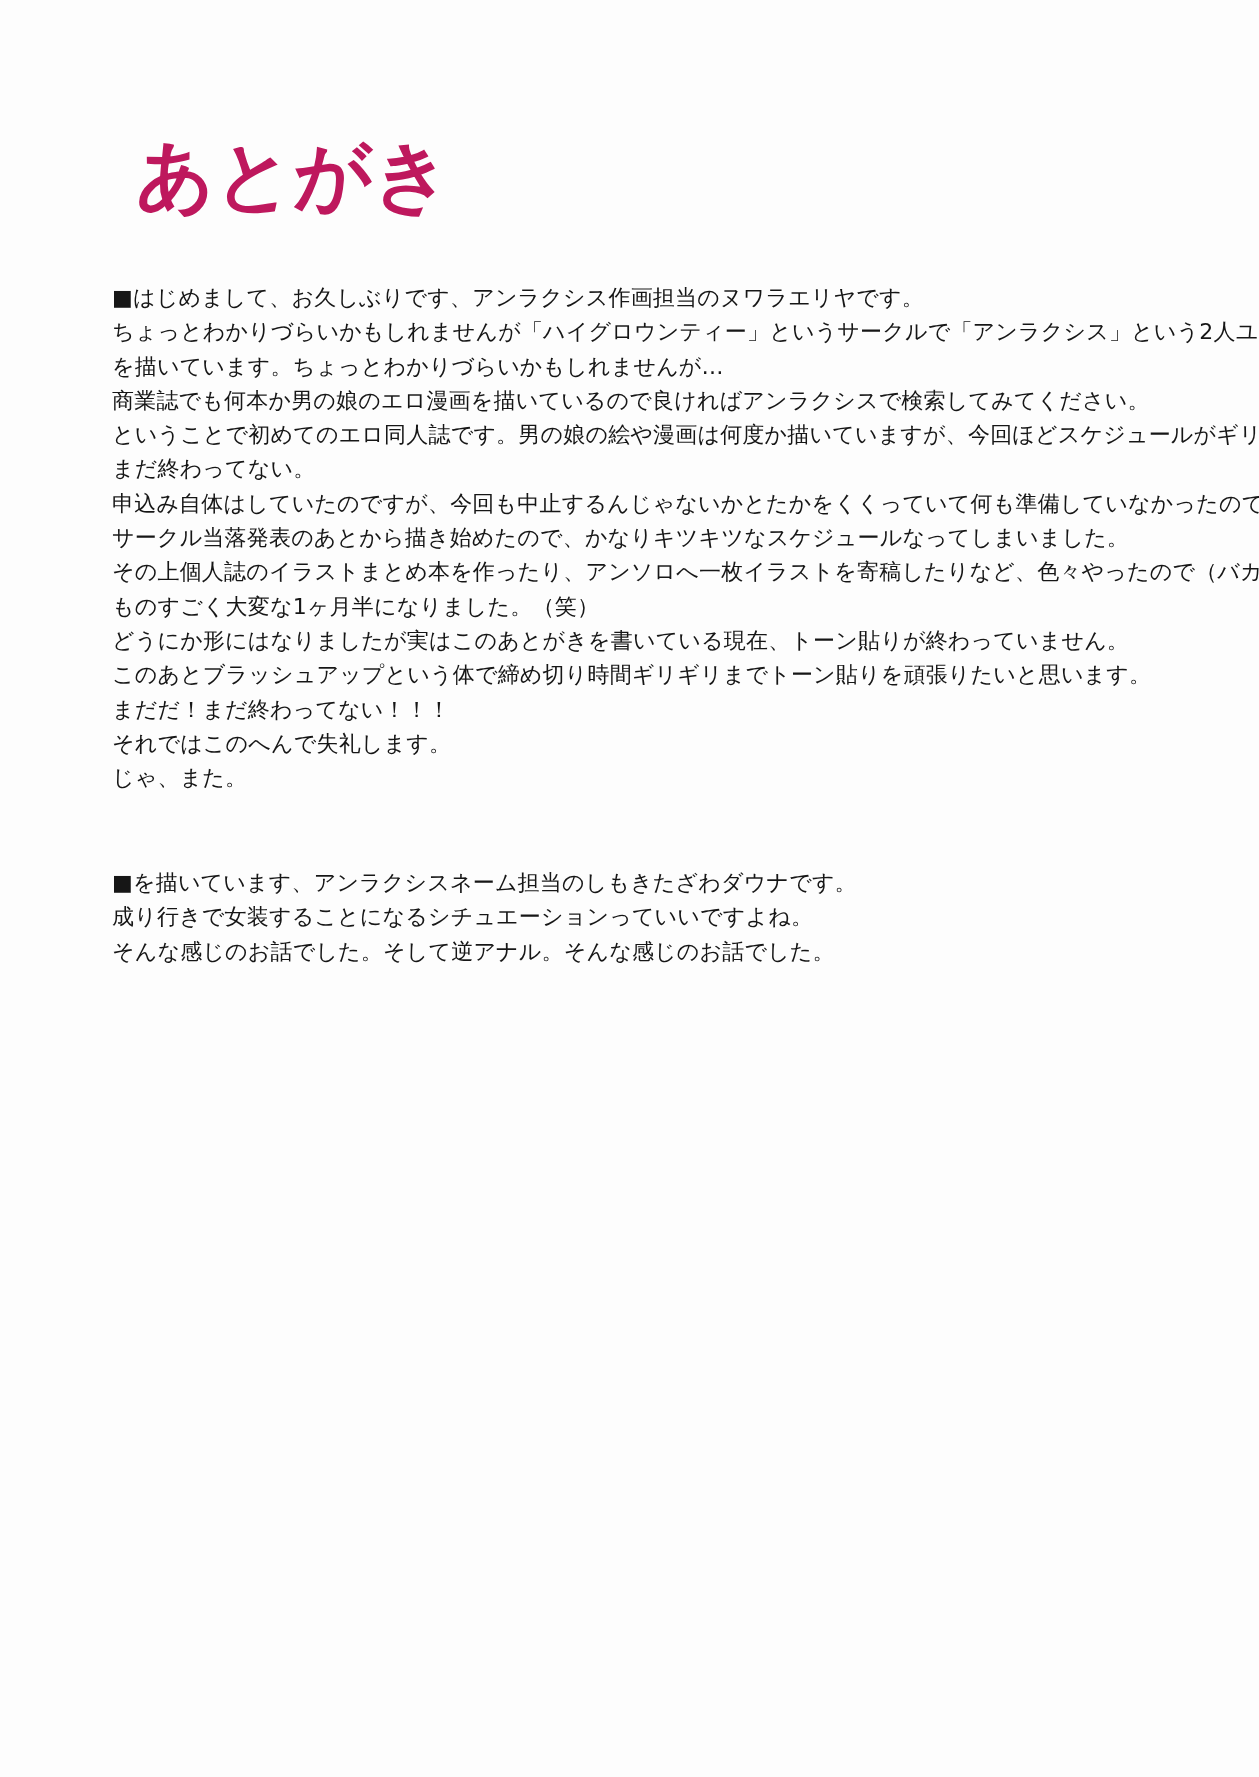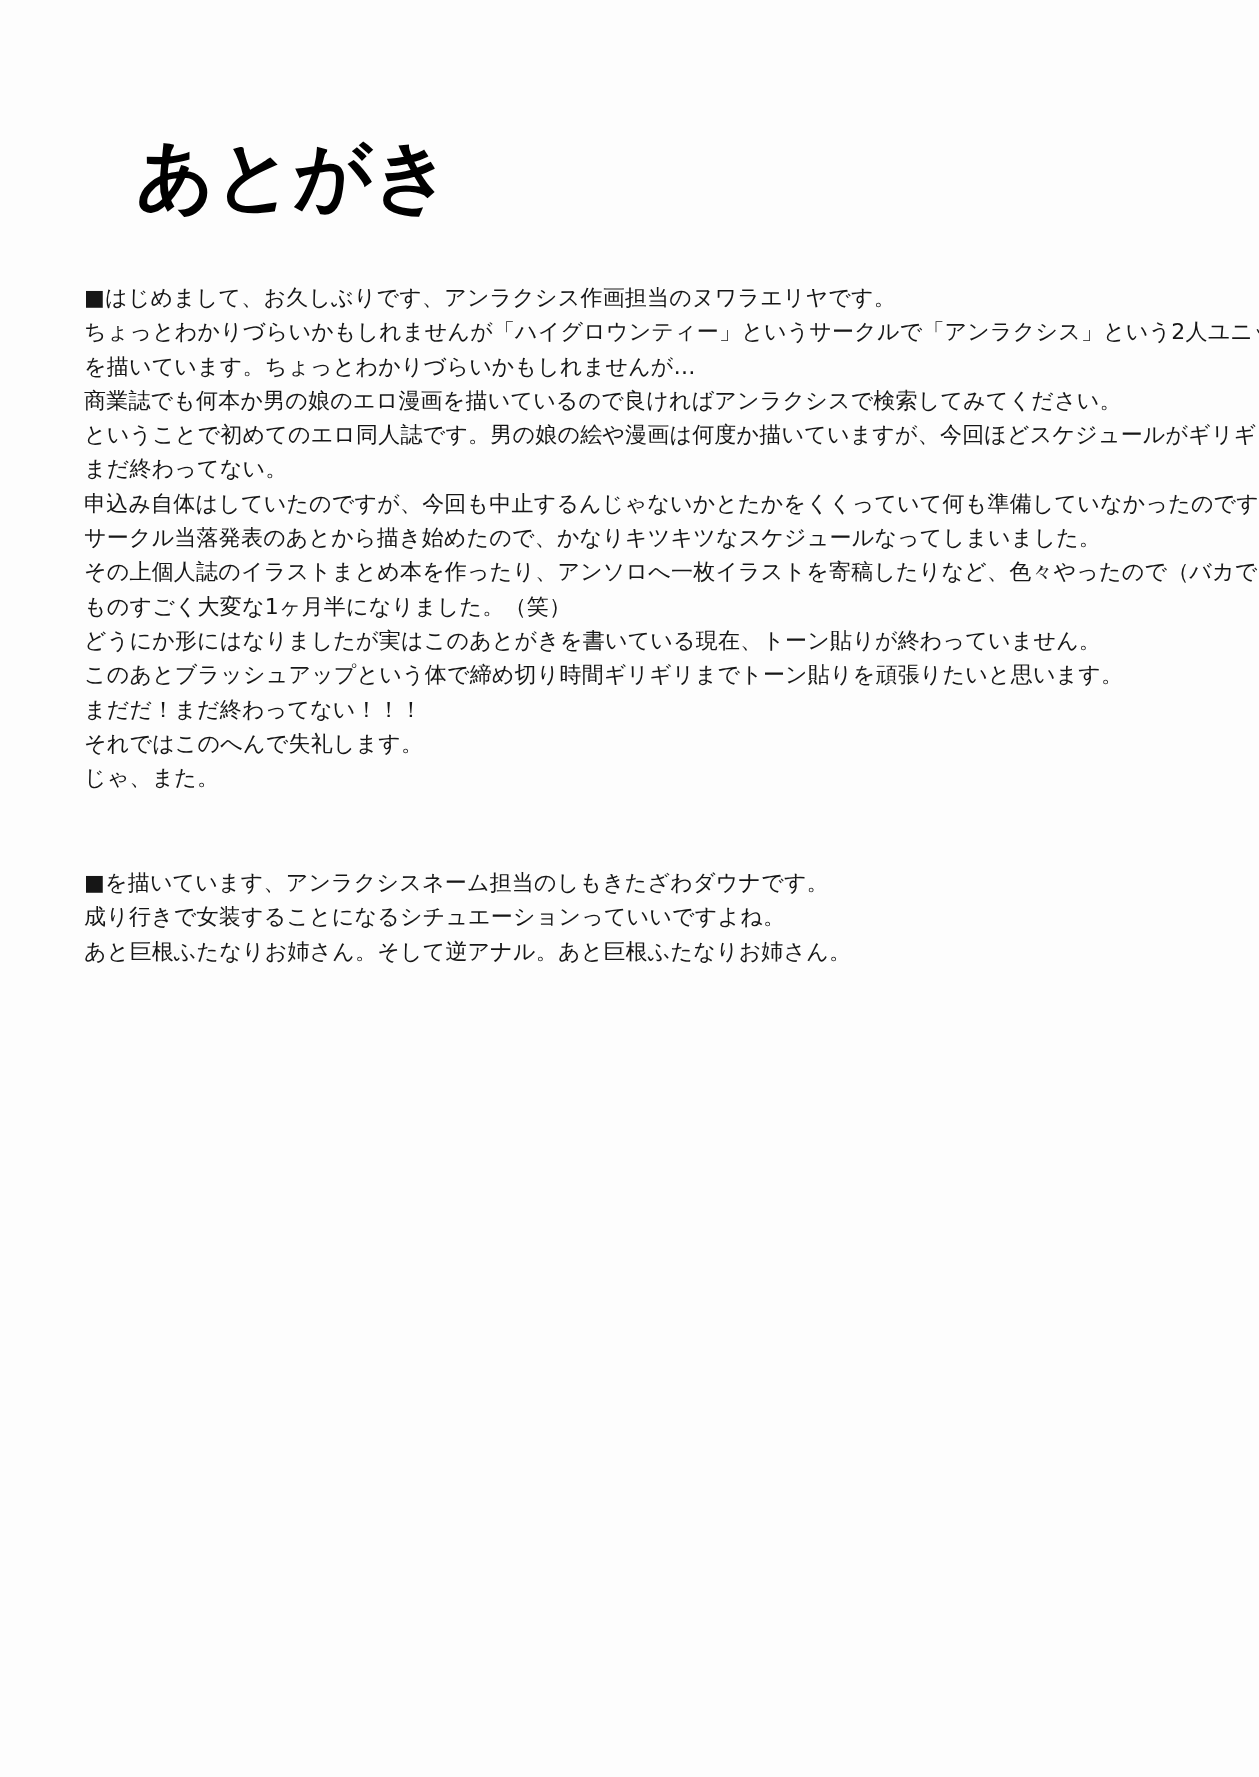--- a/index.html
+++ b/index.html
@@ -18,26 +18,26 @@
   }
   .title {
     position: absolute;
     left: 136px;
     top: 136px;
     margin: 0;
     font-size: 77px;
     line-height: 1.05;
     font-weight: 900;
     letter-spacing: 0px;
-    color: #000000;
+    color: #be185d;
     white-space: nowrap;
   }
   .text-block {
     position: absolute;
-    left: 84px;
+    left: 112px;
     width: 1075px;
     font-size: 22px;
     line-height: 34.3px;
     font-weight: 400;
     color: #161616;
   }
   .block1 { top: 281px; }
   .block2 { top: 866px; }
   .line {
     white-space: nowrap;
@@ -65,16 +65,16 @@
     <div class="line">どうにか形にはなりましたが実はこのあとがきを書いている現在、トーン貼りが終わっていません。</div>
     <div class="line">このあとブラッシュアップという体で締め切り時間ギリギリまでトーン貼りを頑張りたいと思います。</div>
     <div class="line">まだだ！まだ終わってない！！！</div>
     <div class="line">それではこのへんで失礼します。</div>
     <div class="line">じゃ、また。</div>
   </div>
 
   <div class="text-block block2">
     <div class="line">■を描いています、アンラクシスネーム担当のしもきたざわダウナです。</div>
     <div class="line">成り行きで女装することになるシチュエーションっていいですよね。</div>
-    <div class="line">あと巨根ふたなりお姉さん。そして逆アナル。あと巨根ふたなりお姉さん。</div>
+    <div class="line">そんな感じのお話でした。そして逆アナル。そんな感じのお話でした。</div>
   </div>
 
 </div>
 
 </body></html>

